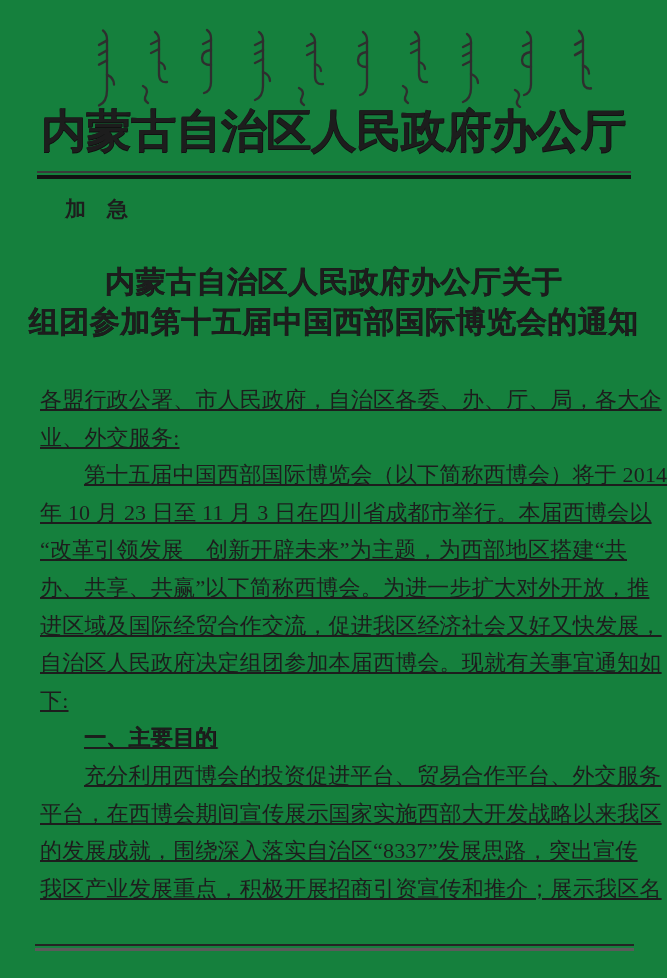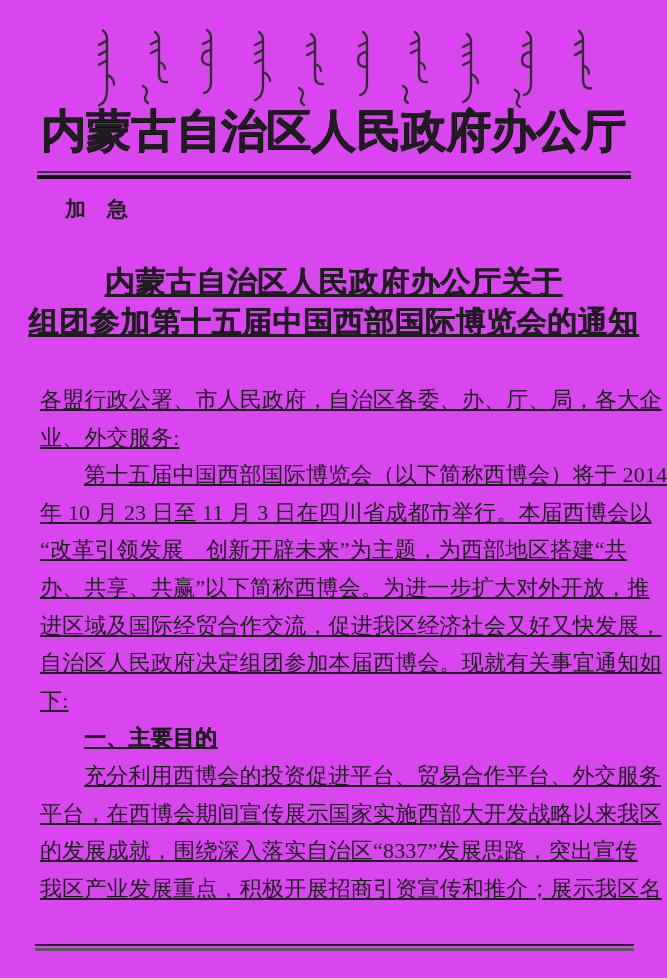--- a/index.html
+++ b/index.html
@@ -1,21 +1,21 @@
 <!DOCTYPE html>
 <html><head>
 <meta charset="utf-8">
 <style>
   html, body { margin: 0; padding: 0; background: #d9d9d9; }
   .page {
     position: relative;
     width: 667px;
     height: 978px;
     margin: 0 auto;
-    background: #d946ef;
+    background: #15803d;
     color: #1d1d1d;
     font-family: "Liberation Serif", "DejaVu Serif", serif;
     overflow: hidden;
   }
 
   
   .mongol-row {
     position: absolute;
     top: 24px;
     left: 0;
@@ -66,21 +66,20 @@
     position: absolute;
     top: 262px;
     left: 0;
     width: 100%;
     text-align: center;
     font-weight: bold;
     font-size: 30px;
     line-height: 40px;
     letter-spacing: 0.5px;
     text-shadow: 0.4px 0 #111;
-    text-decoration: underline;
   }
 
   .body-block {
     position: absolute;
     top: 381px;
     left: 40px;
     width: 587px;
     font-size: 22px;
     text-decoration: underline;
   }

